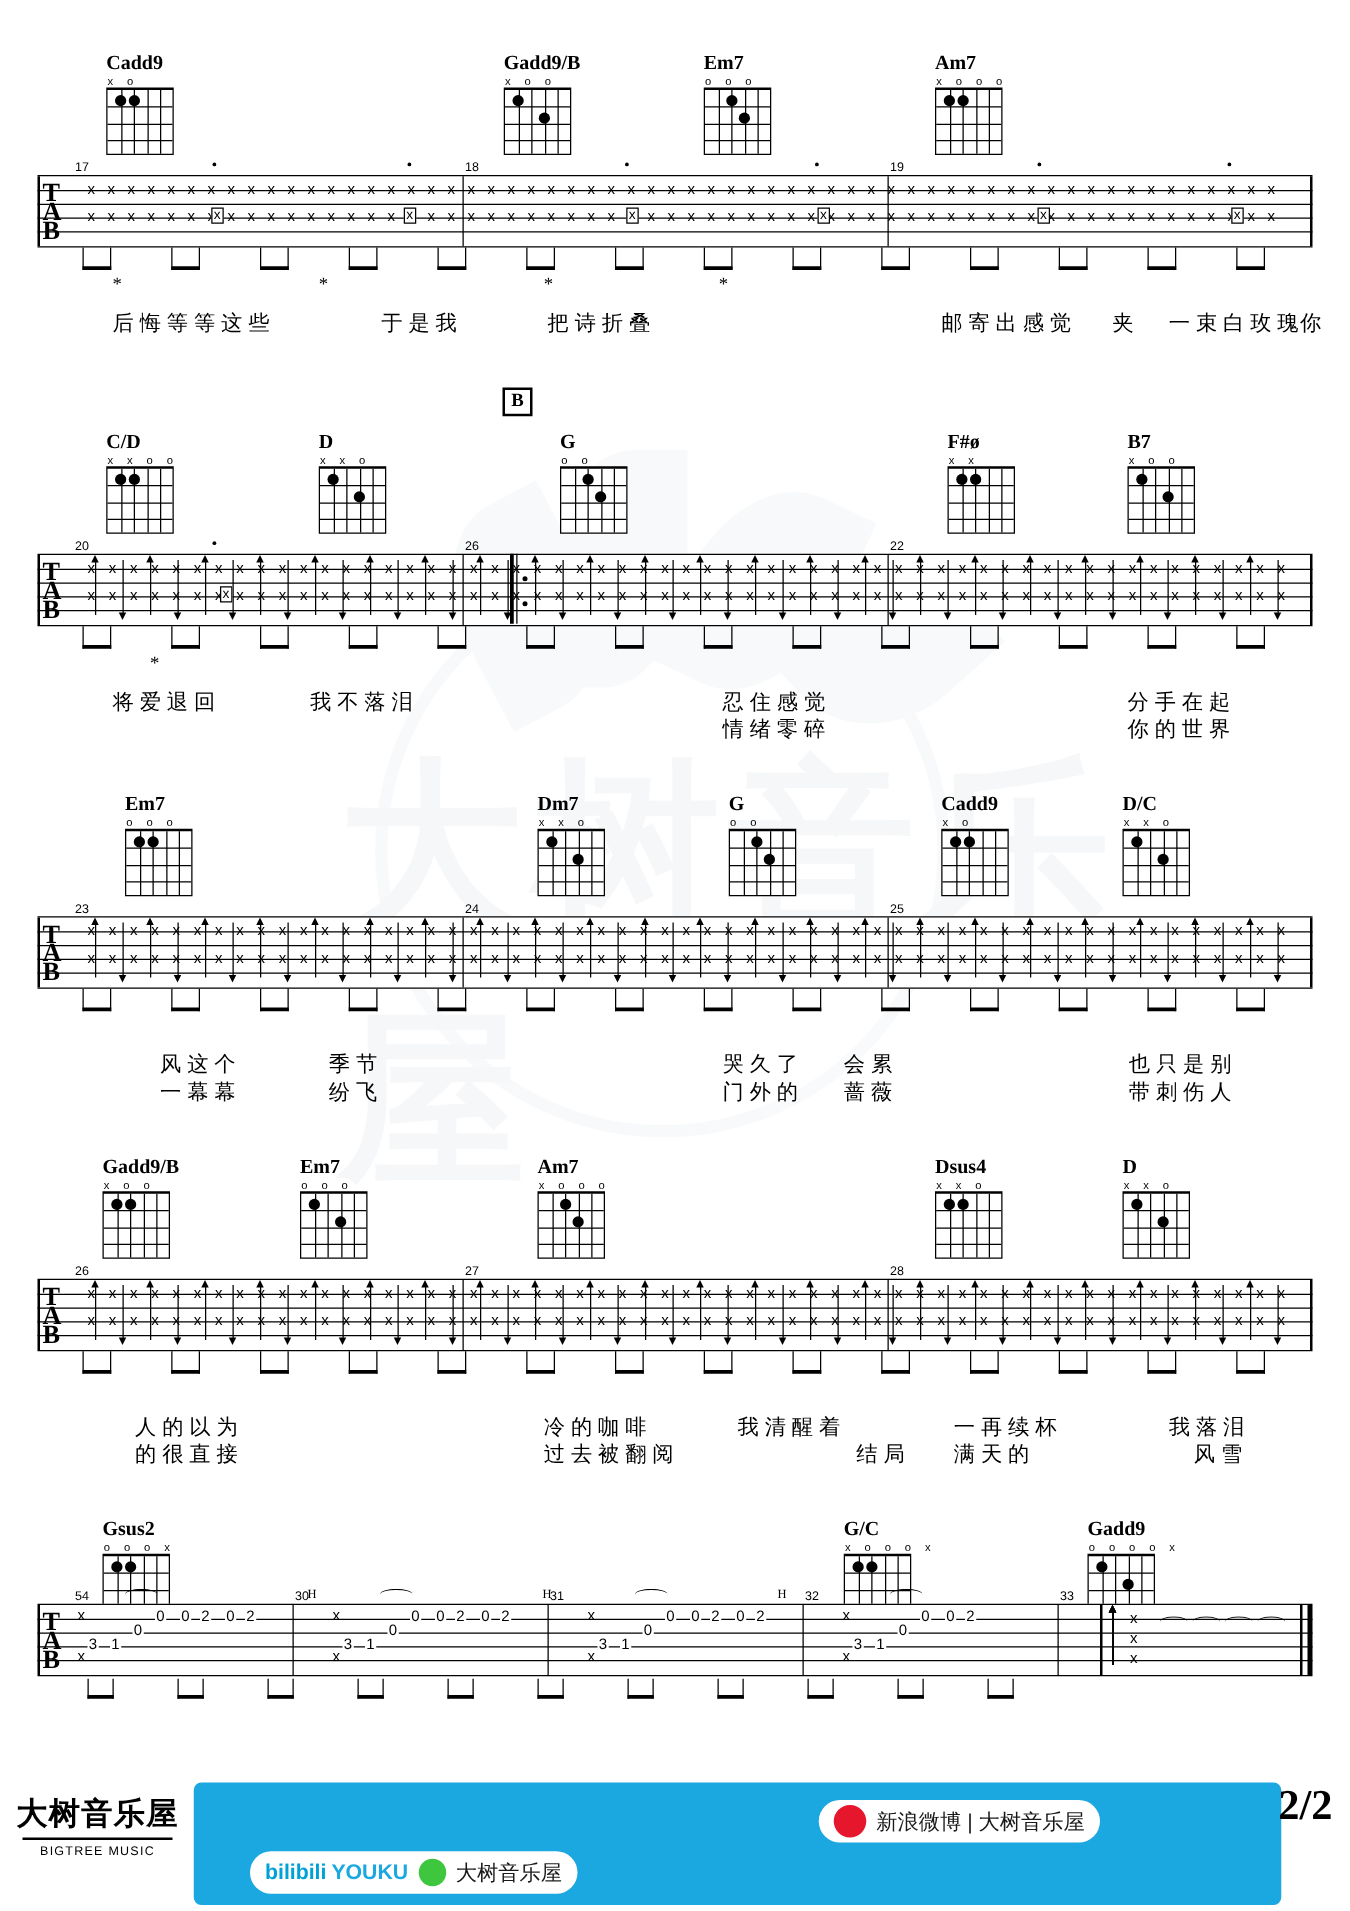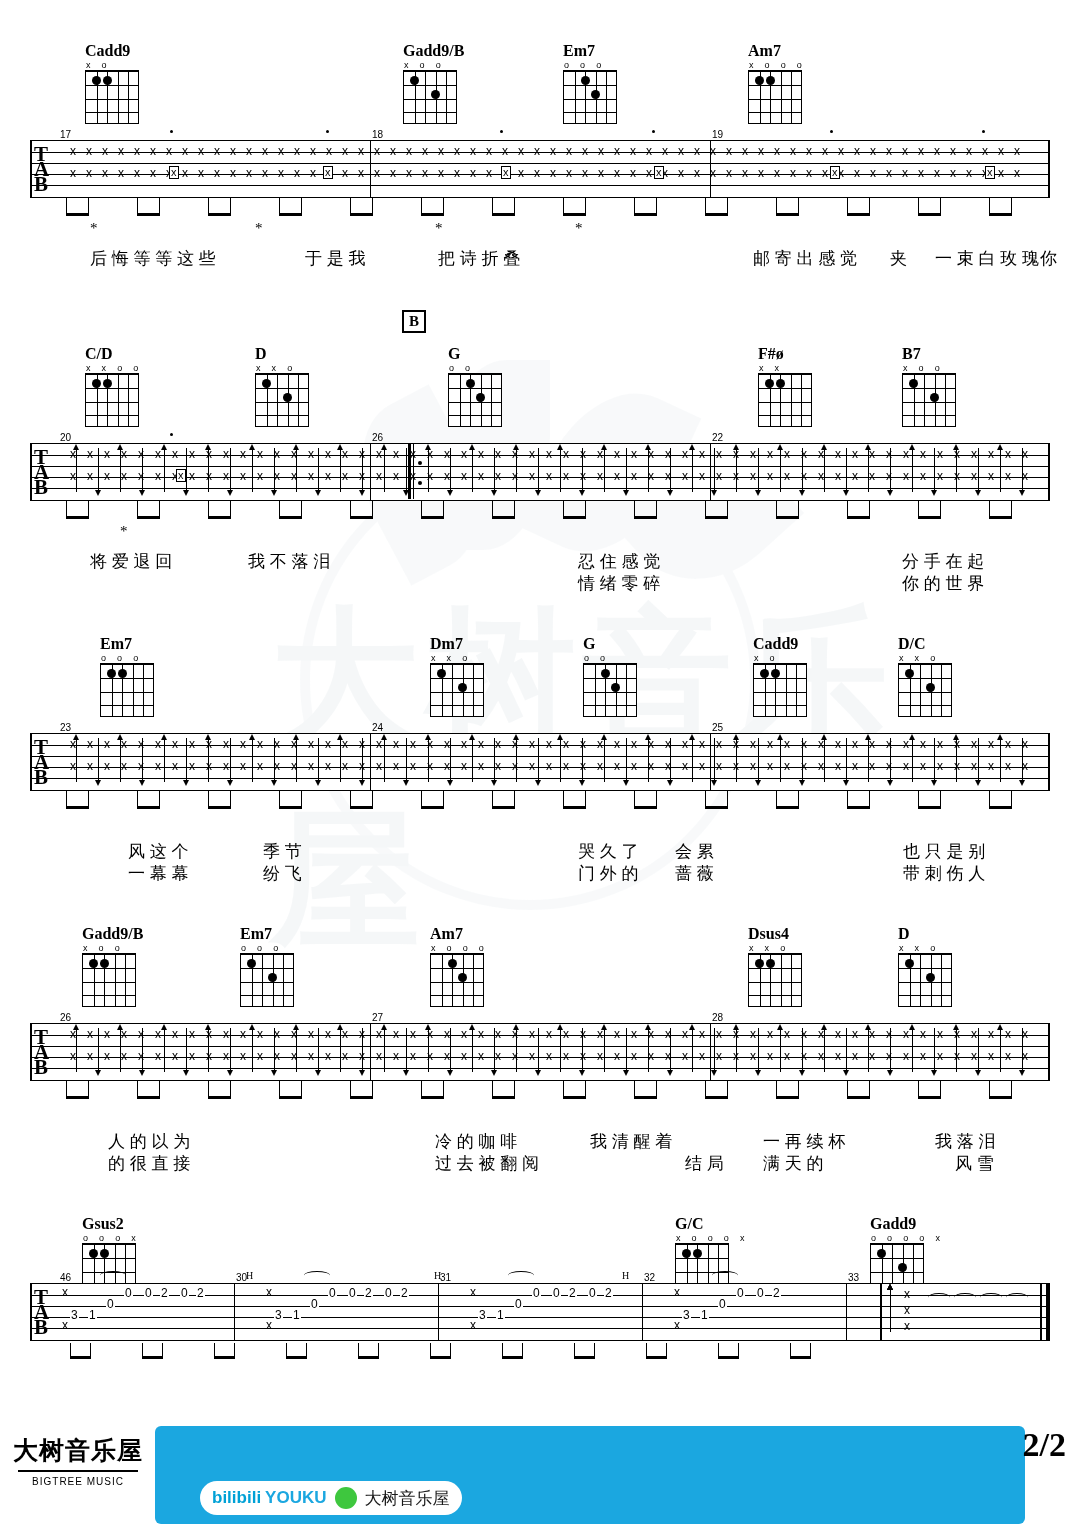--- a/index.html
+++ b/index.html
@@ -1352,21 +1352,21 @@
       <div class="arrow up" style="left:860px;top:4px;height:44px;"></div>
       <div class="arrow up" style="left:860px;top:4px;height:44px;"></div>
       <div class="arrow up" style="left:860px;top:4px;height:44px;"></div>
       <div class="arrow up" style="left:860px;top:4px;height:44px;"></div>
       <div class="xmk" style="left:874px;top:4px;">x</div>
       <div class="xmk" style="left:874px;top:20px;">x</div>
       <div class="xmk" style="left:874px;top:36px;">x</div>
       <div class="barline" style="left:1010px;width:2px;"></div>
       <div class="barline" style="left:1016px;width:4px;"></div>
     </div>
-    <div class="barnum" style="left:30px;top:57px;">46</div>
+    <div class="barnum" style="left:30px;top:57px;">54</div>
     <div class="barnum" style="left:206px;top:57px;">30</div>
     <div class="barnum" style="left:410px;top:57px;">31</div>
     <div class="barnum" style="left:614px;top:57px;">32</div>
     <div class="barnum" style="left:818px;top:57px;">33</div>
     <div class="slur" style="left:70px;top:56px;width:26px;"></div>
     <div class="slur" style="left:274px;top:56px;width:26px;"></div>
     <div class="slur" style="left:478px;top:56px;width:26px;"></div>
     <div class="slur" style="left:682px;top:56px;width:26px;"></div>
     <div class="hmk" style="left:216px;top:55px;">H</div>
     <div class="hmk" style="left:404px;top:55px;">H</div>
@@ -1410,20 +1410,24 @@
     <div class="beam" style="left:760px;top:141px;width:21px;"></div>
   </div>
 
 <div class="footer">
   <div class="logo">
     <div class="lg1">大树音乐屋</div>
     <div style="height:2px;background:#000;margin:3px 10px;"></div>
     <div class="lg2">BIGTREE MUSIC</div>
   </div>
   <div class="fbar">
+    <div class="chip" style="left:500px;top:14px;">
+      <span class="ic" style="background:#e6162d;"></span>
+      <span>新浪微博 | 大树音乐屋</span>
+    </div>
     <div class="chip" style="left:45px;top:55px;">
       <span style="color:#00a1d6;font-weight:bold;margin-right:4px;">bilibili</span>
       <span style="color:#1ba7e0;font-weight:bold;margin-right:8px;">YOUKU</span>
       <span class="ic" style="background:#3ec73e;width:22px;height:22px;"></span>
       <span>大树音乐屋</span>
     </div>
   </div>
   <div class="pg">2/2</div>
 </div>
 

